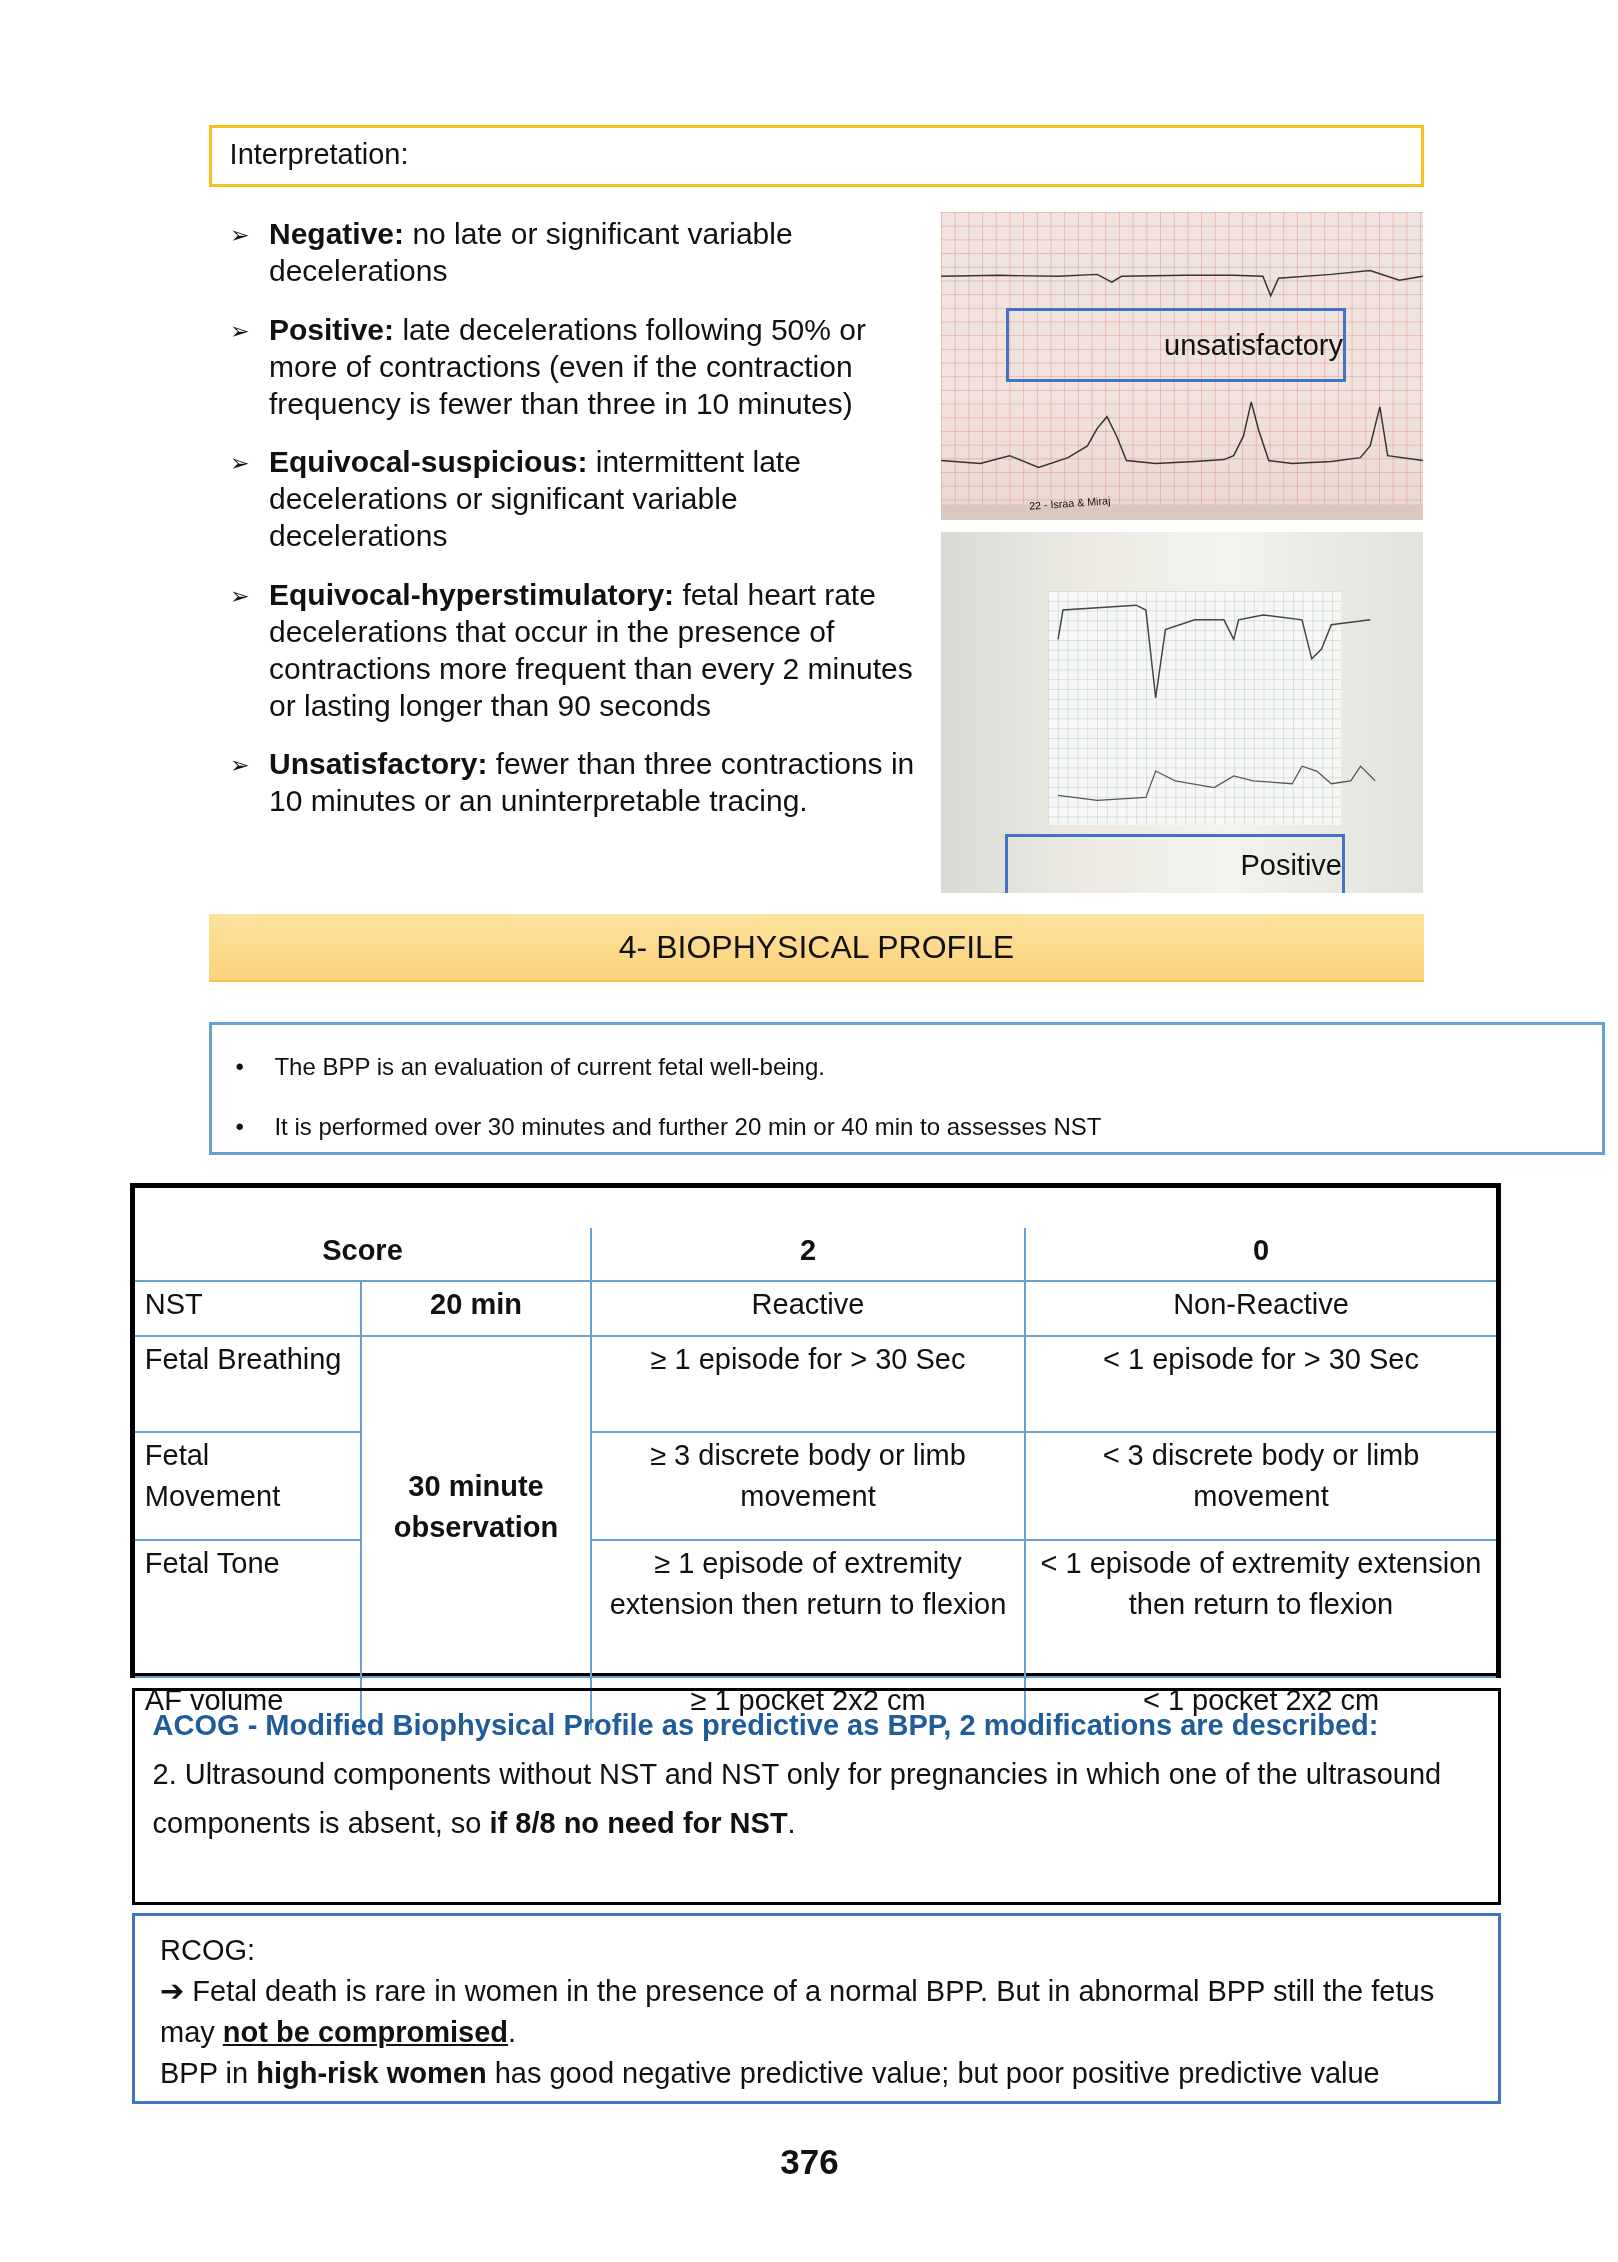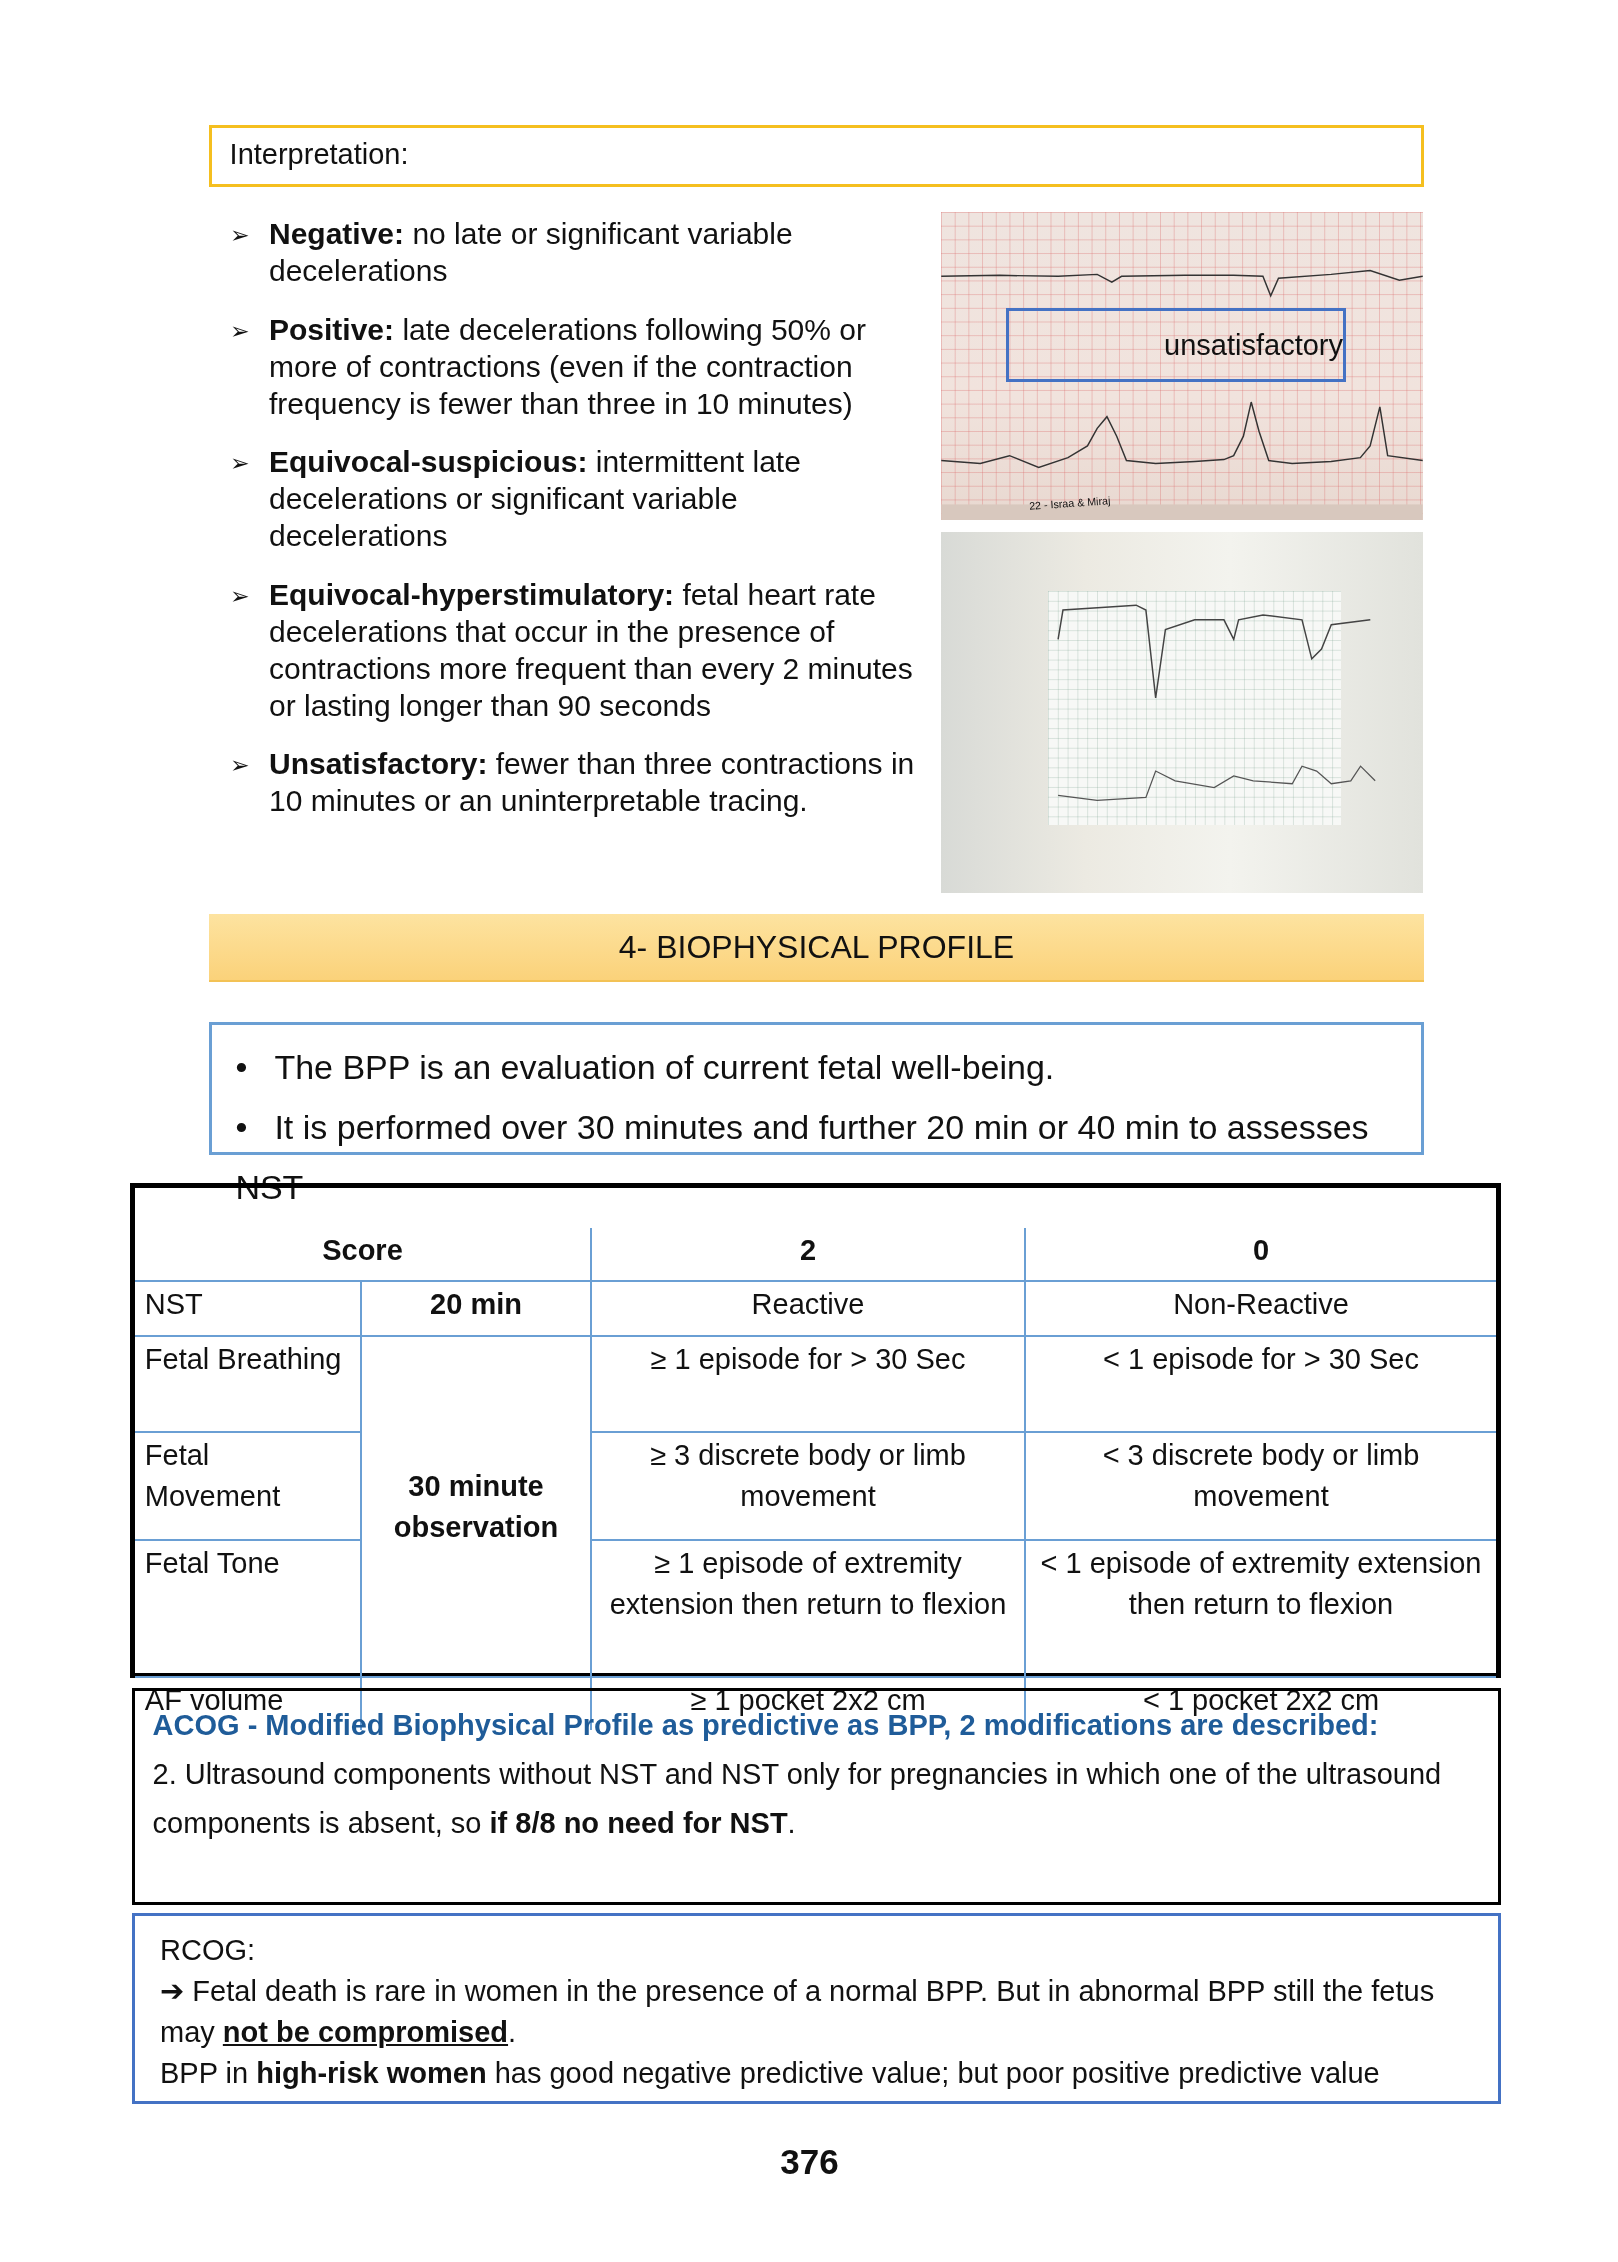--- a/index.html
+++ b/index.html
@@ -33,22 +33,22 @@
       linear-gradient(90deg, rgba(120,160,140,.25) 1px, transparent 1px);
     background-size:9.8px 9.8px; }
   .label-box { position:absolute; border:3.9px solid #4472c4; display:flex;
     align-items:center; justify-content:flex-end; font-size:29px; color:#111; }
 
   
   #bpp-heading { left:209px; top:914px; width:1215px; height:68px;
     background:linear-gradient(180deg,#fde3a0,#fbd27a); border-bottom:2px solid #f3c255;
     display:flex; align-items:center; justify-content:center; font-size:32px; }
 
-  #bpp-intro { left:209px; top:1022px; width:1215px; height:133px;
-    border:3.9px solid #6a9fd4; padding:11.7px 23.4px; font-size:34px; line-height:60px; }
+  #bpp-intro { left:209px; top:1022px; width:1396px; height:133px;
+    border:3.9px solid #6a9fd4; padding:11.7px 23.4px; font-size:24px; line-height:60px; }
   .dot { display:inline-block; width:39px; }
 
   
   #bpp-table { left:130px; top:1183px; width:1371px; height:495px;
     border:5.9px solid #000; }
   #bpp-table table { width:100%; height:100%; border-collapse:collapse; font-size:29px;margin-top:40px; }
   #bpp-table td { border:2.9px solid #6a9fd4; padding:2px 9.8px; vertical-align:top; line-height:41px; }
   #bpp-table tr:first-child td { border-top:none; }
   #bpp-table tr td:first-child { border-left:none; }
   #bpp-table tr td:last-child { border-right:none; }
@@ -115,20 +115,23 @@
 </div>
 
 <div id="img-pos" class="abs photo">
   <div style="position:absolute;left:107px;top:59px;width:293px;height:234px;background:#f7f8f6;">
     <div class="grid grid-g"></div>
   </div>
   <svg width="482" height="361" style="position:absolute;left:0;top:0" viewBox="0 0 494 370">
     <polyline fill="none" stroke="#444" stroke-width="1.5" points="120,110 125,80 200,75 210,80 220,170 230,100 260,90 290,90 300,110 305,90 330,85 370,90 380,130 390,120 400,95 440,90"></polyline>
     <polyline fill="none" stroke="#555" stroke-width="1.3" points="120,270 160,275 210,272 220,245 240,255 280,262 300,250 320,255 360,258 370,240 385,245 400,258 420,255 430,240 445,255"></polyline>
   </svg>
+  <div class="label-box" style="left:64px;top:302px;width:334px;height:57px;">
+    <span>Positive</span>
+  </div>
 </div>
 
 <div id="bpp-heading" class="abs">
   <span>4- BIOPHYSICAL PROFILE</span>
 </div>
 
 <div id="bpp-intro" class="abs">
   <div><span class="dot">•</span><span>The BPP is an evaluation of current fetal well-being.</span></div>
   <div><span class="dot">•</span><span>It is performed over 30 minutes and further 20 min or 40 min to assesses NST</span></div>
 </div>

